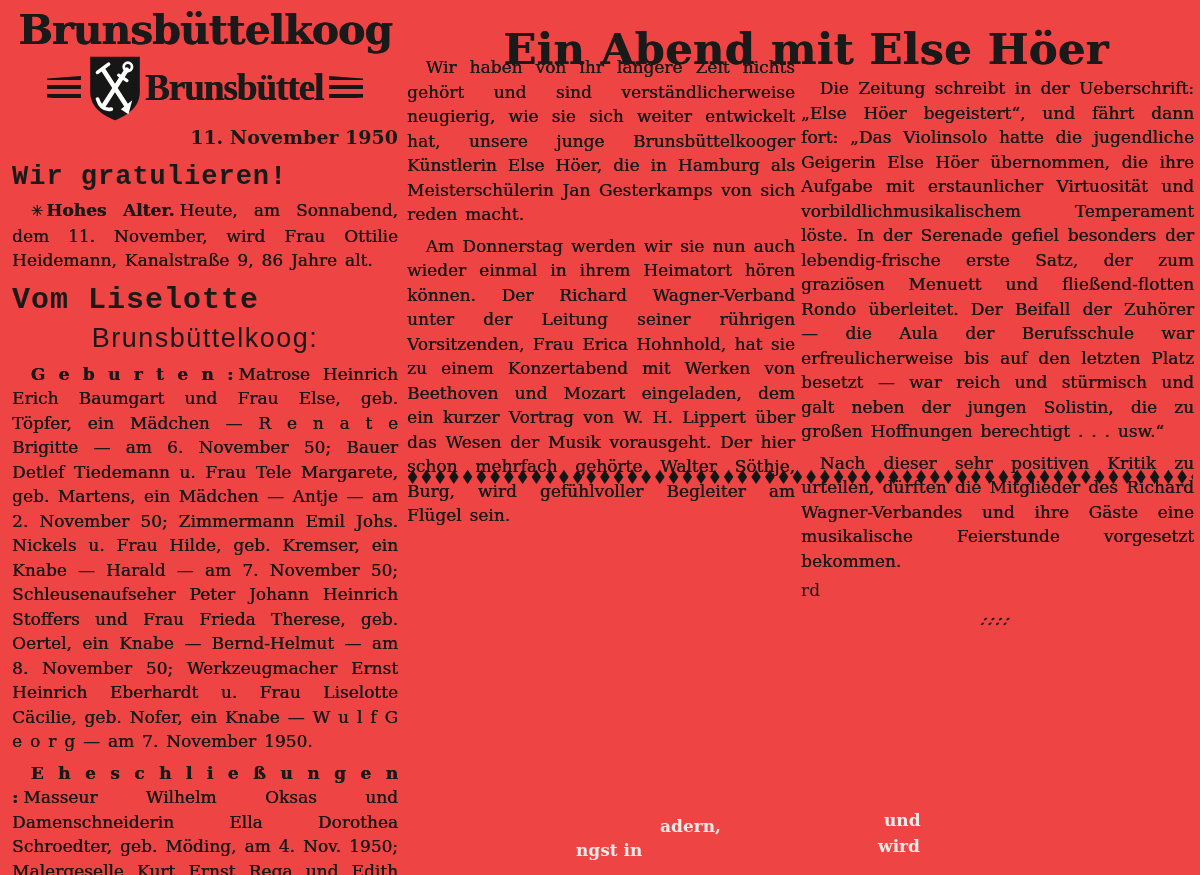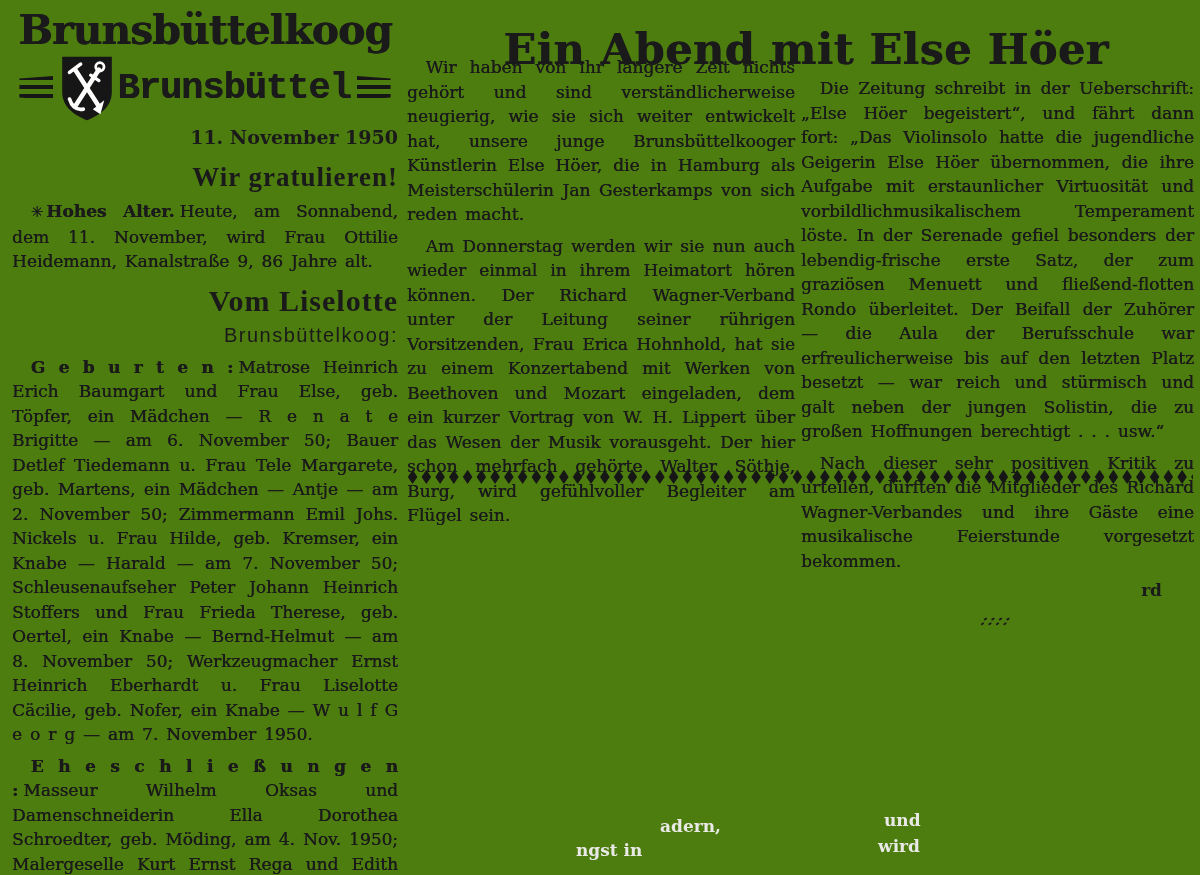--- a/index.html
+++ b/index.html
@@ -1,19 +1,19 @@
 <!DOCTYPE html>
 <html lang="de"><head>
 <meta charset="utf-8">
 <style>
   html,body{margin:0;padding:0;}
   .page{
     position:relative;
     width:1200px;height:875px;
-    background:#4d7c0f;
+    background:#ef4444;
     overflow:hidden;
     color:#1a1a1a;
     font-family:"DejaVu Serif", serif;
   }
   
   .col-left{position:absolute;left:12px;top:8px;width:386px;}
   .masthead{text-align:center;}
   .mast-line1{
     font-family:"DejaVu Serif", serif;
     font-weight:bold;font-size:41px;line-height:44px;
@@ -22,59 +22,59 @@
   }
   .mast-row{display:flex;align-items:center;justify-content:center;gap:6px;margin-top:2px;}
   .speed{
     width:34px;height:24px;flex:0 0 auto;
     background:repeating-linear-gradient(#161616 0 4px, transparent 4px 9px);
   }
   .speed.right{clip-path:polygon(0 0,100% 10%,100% 90%,0 100%);}
   .speed.left{clip-path:polygon(0 10%,100% 0,100% 100%,0 90%);}
   .crest{flex:0 0 auto;margin-right:-4px;}
   .mast-line2{
-    font-family:Liberation Mono, monospace;
+    font-family:Liberation Serif, serif;
     font-weight:bold;font-size:37px;line-height:40px;
     letter-spacing:-1px;
     text-shadow:0.6px 0 currentColor;
   }
   .mast-date{
     text-align:right;font-weight:bold;font-size:19px;margin-top:4px;
     font-family:"DejaVu Serif", serif;
   }
   .h-sans{
-    font-family:Liberation Serif, serif;
-    font-weight:bold;text-align:right;margin:14px 0 6px;
+    font-family:Liberation Mono, monospace;
+    font-weight:bold;text-align:left;margin:14px 0 6px;
   }
   .h-grat{font-size:27px;letter-spacing:1px;}
   .h-stand{font-size:30px;letter-spacing:1px;margin-top:10px;}
   .h-sub{
     font-family:"Liberation Sans", sans-serif;font-weight:normal;
-    font-size:20px;letter-spacing:1.5px;text-align:right;margin:0 0 8px;
+    font-size:27px;letter-spacing:1.5px;text-align:center;margin:0 0 8px;
   }
   
   p.body{
     margin:0 0 7px;font-size:17px;line-height:24.5px;
     text-align:justify;text-indent:1.1em;
     word-spacing:2.5px;
     text-shadow:0.35px 0 currentColor;
   }
   .lead{font-weight:bold;margin-right:5px;}
   .star{font-size:15px;margin-right:3px;}
   
   .headline{
     position:absolute;left:420px;top:24px;width:772px;
     text-align:center;font-weight:bold;font-size:43px;
     font-family:"DejaVu Serif", serif;letter-spacing:0.5px;
     text-shadow:0.7px 0 currentColor;
   }
   .col-mid{position:absolute;left:407px;top:55px;width:388px;}
   .col-right{position:absolute;left:801px;top:76px;width:393px;}
   .byline{
-    text-align:right;padding-right:32px;font-weight:bold;
+    text-align:left;padding-right:32px;font-weight:normal;
     font-size:17px;margin-top:2px;
   }
   .endmark{
     text-align:center;margin-top:10px;
   }
   .endmark span{
     display:inline-block;transform:skewX(-32deg);
     font-weight:bold;font-size:15px;letter-spacing:2px;
   }
   .divider{

